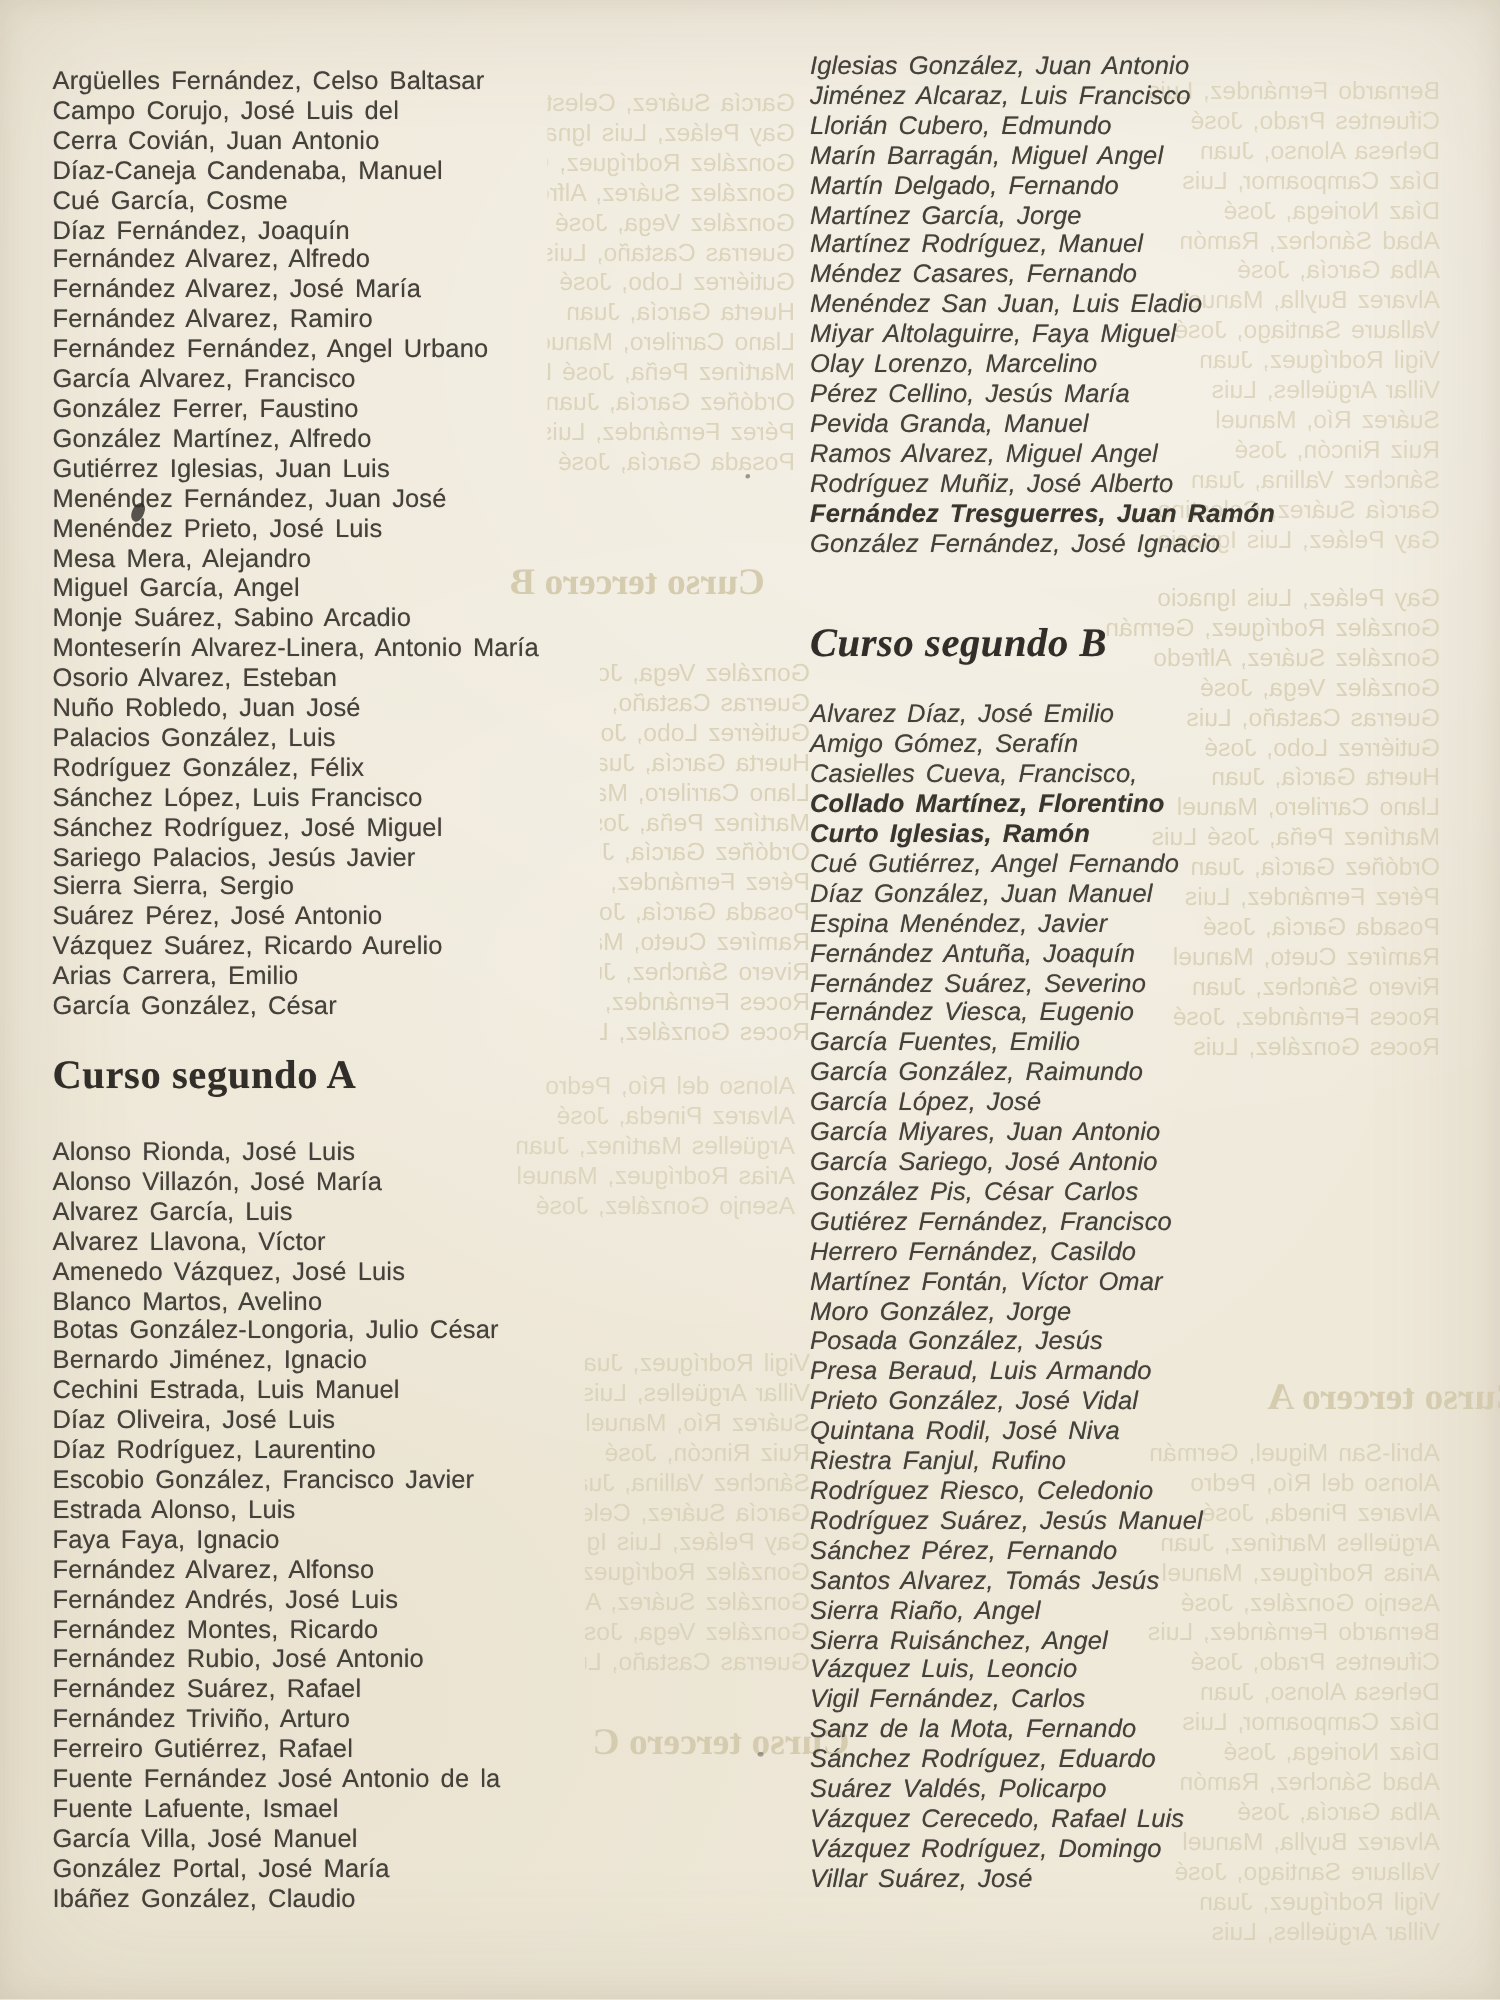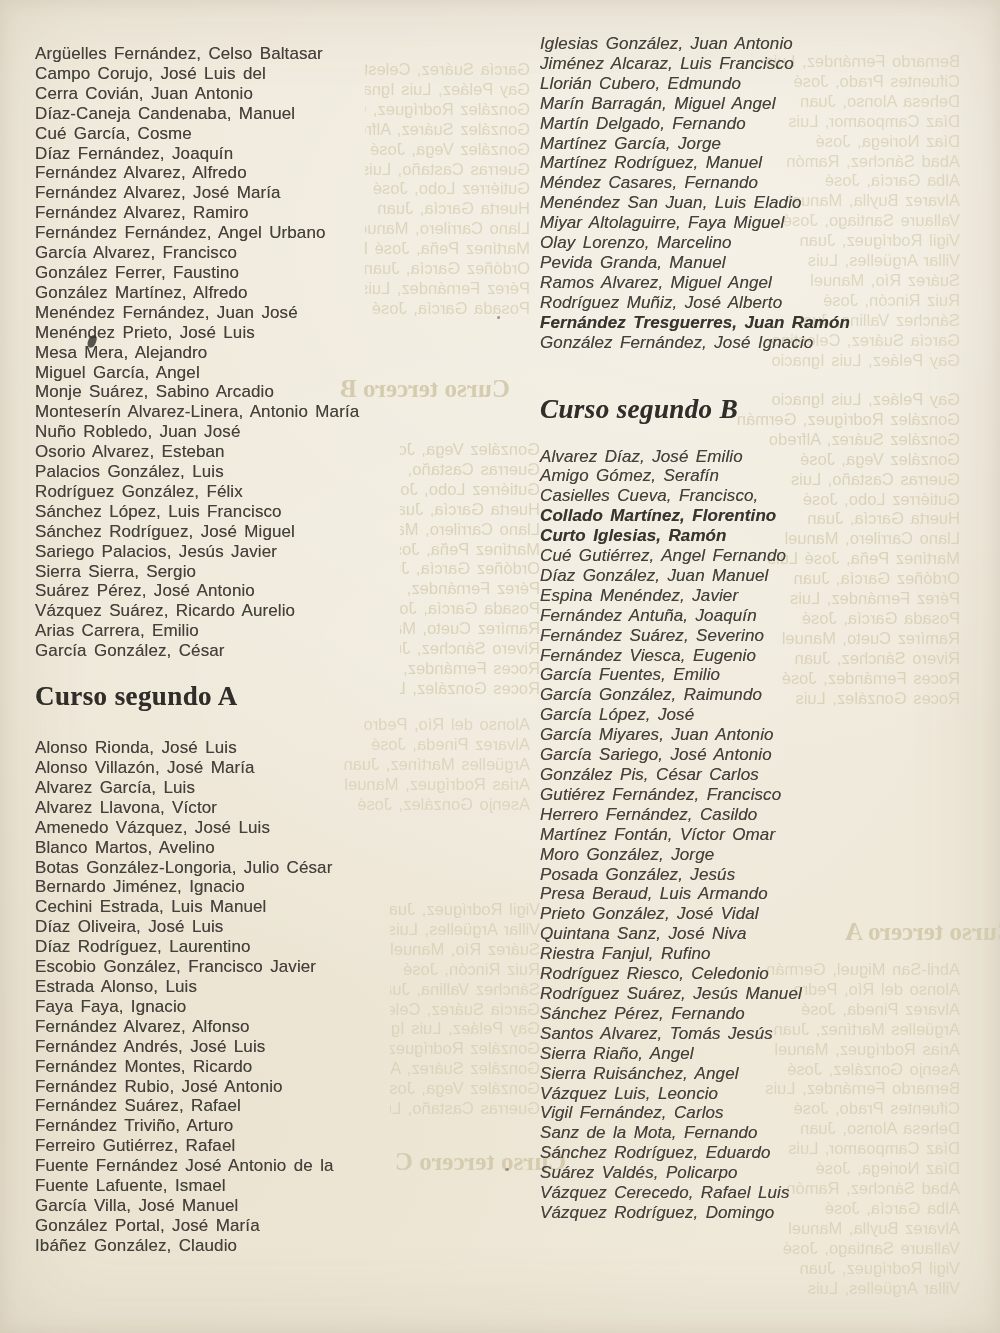--- a/index.html
+++ b/index.html
@@ -174,28 +174,29 @@
         <div class="row">Díaz-Caneja Candenaba, Manuel</div>
         <div class="row">Cué García, Cosme</div>
         <div class="row">Díaz Fernández, Joaquín</div>
         <div class="row">Fernández Alvarez, Alfredo</div>
         <div class="row">Fernández Alvarez, José María</div>
         <div class="row">Fernández Alvarez, Ramiro</div>
         <div class="row">Fernández Fernández, Angel Urbano</div>
         <div class="row">García Alvarez, Francisco</div>
         <div class="row">González Ferrer, Faustino</div>
         <div class="row">González Martínez, Alfredo</div>
+        <div class="row">Gutiérrez Iglesias, Juan Luis</div>
         <div class="row">Menéndez Fernández, Juan José</div>
         <div class="row">Menéndez Prieto, José Luis</div>
         <div class="row">Mesa Mera, Alejandro</div>
         <div class="row">Miguel García, Angel</div>
         <div class="row">Monje Suárez, Sabino Arcadio</div>
         <div class="row">Monteserín Alvarez-Linera, Antonio María</div>
+        <div class="row">Osorio Alvarez, Esteban</div>
         <div class="row">Nuño Robledo, Juan José</div>
-        <div class="row">Osorio Alvarez, Esteban</div>
         <div class="row">Palacios González, Luis</div>
         <div class="row">Rodríguez González, Félix</div>
         <div class="row">Sánchez López, Luis Francisco</div>
         <div class="row">Sánchez Rodríguez, José Miguel</div>
         <div class="row">Sariego Palacios, Jesús Javier</div>
         <div class="row">Sierra Sierra, Sergio</div>
         <div class="row">Suárez Pérez, José Antonio</div>
         <div class="row">Vázquez Suárez, Ricardo Aurelio</div>
         <div class="row">Arias Carrera, Emilio</div>
         <div class="row">García González, César</div>
@@ -237,20 +238,21 @@
         <div class="row">Jiménez Alcaraz, Luis Francisco</div>
         <div class="row">Llorián Cubero, Edmundo</div>
         <div class="row">Marín Barragán, Miguel Angel</div>
         <div class="row">Martín Delgado, Fernando</div>
         <div class="row">Martínez García, Jorge</div>
         <div class="row">Martínez Rodríguez, Manuel</div>
         <div class="row">Méndez Casares, Fernando</div>
         <div class="row">Menéndez San Juan, Luis Eladio</div>
         <div class="row">Miyar Altolaguirre, Faya Miguel</div>
         <div class="row">Olay Lorenzo, Marcelino</div>
+        <div class="row">Pérez Cellino, Jesús María</div>
         <div class="row">Pevida Granda, Manuel</div>
         <div class="row">Ramos Alvarez, Miguel Angel</div>
         <div class="row">Rodríguez Muñiz, José Alberto</div>
         <div class="row bold">Fernández Tresguerres, Juan Ramón</div>
         <div class="row">González Fernández, José Ignacio</div>
       </div>
     <h2 class="heading heading-b">Curso segundo B</h2>
     <div class="list">
         <div class="row">Alvarez Díaz, José Emilio</div>
         <div class="row">Amigo Gómez, Serafín</div>
@@ -269,35 +271,36 @@
         <div class="row">García Miyares, Juan Antonio</div>
         <div class="row">García Sariego, José Antonio</div>
         <div class="row">González Pis, César Carlos</div>
         <div class="row">Gutiérez Fernández, Francisco</div>
         <div class="row">Herrero Fernández, Casildo</div>
         <div class="row">Martínez Fontán, Víctor Omar</div>
         <div class="row">Moro González, Jorge</div>
         <div class="row">Posada González, Jesús</div>
         <div class="row">Presa Beraud, Luis Armando</div>
         <div class="row">Prieto González, José Vidal</div>
-        <div class="row">Quintana Sanz, José Niva</div>
+        <div class="row">Quintana Rodil, José Niva</div>
         <div class="row">Riestra Fanjul, Rufino</div>
         <div class="row">Rodríguez Riesco, Celedonio</div>
         <div class="row">Rodríguez Suárez, Jesús Manuel</div>
         <div class="row">Sánchez Pérez, Fernando</div>
         <div class="row">Santos Alvarez, Tomás Jesús</div>
         <div class="row">Sierra Riaño, Angel</div>
         <div class="row">Sierra Ruisánchez, Angel</div>
         <div class="row">Vázquez Luis, Leoncio</div>
         <div class="row">Vigil Fernández, Carlos</div>
         <div class="row">Sanz de la Mota, Fernando</div>
         <div class="row">Sánchez Rodríguez, Eduardo</div>
         <div class="row">Suárez Valdés, Policarpo</div>
         <div class="row">Vázquez Cerecedo, Rafael Luis</div>
         <div class="row">Vázquez Rodríguez, Domingo</div>
+        <div class="row">Villar Suárez, José</div>
       </div>
   </div>
 
   <div class="speck speck-1"></div>
   <div class="speck speck-2"></div>
   <div class="speck speck-3"></div>
 
 </div>
 
 </body></html>

